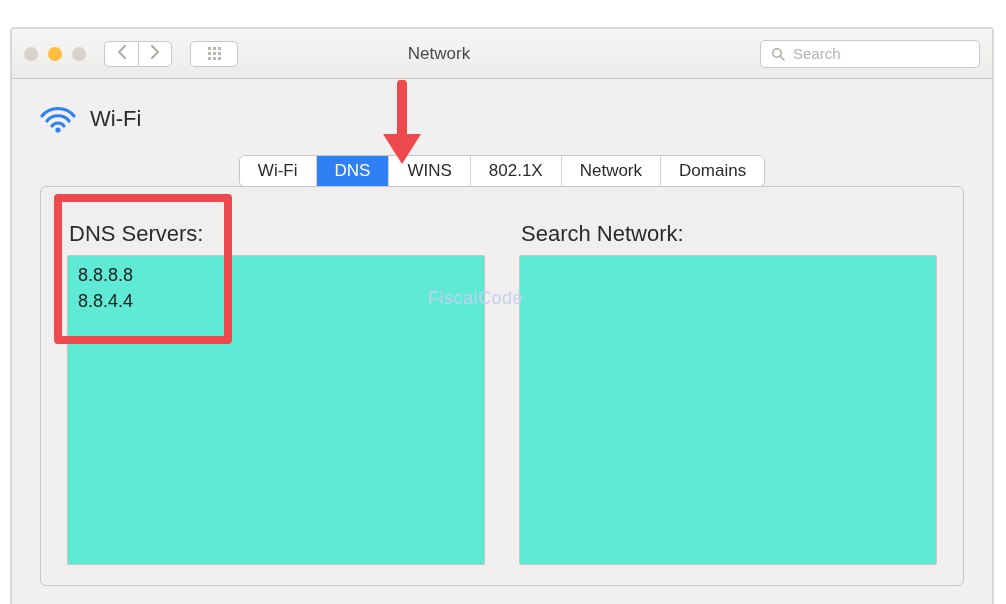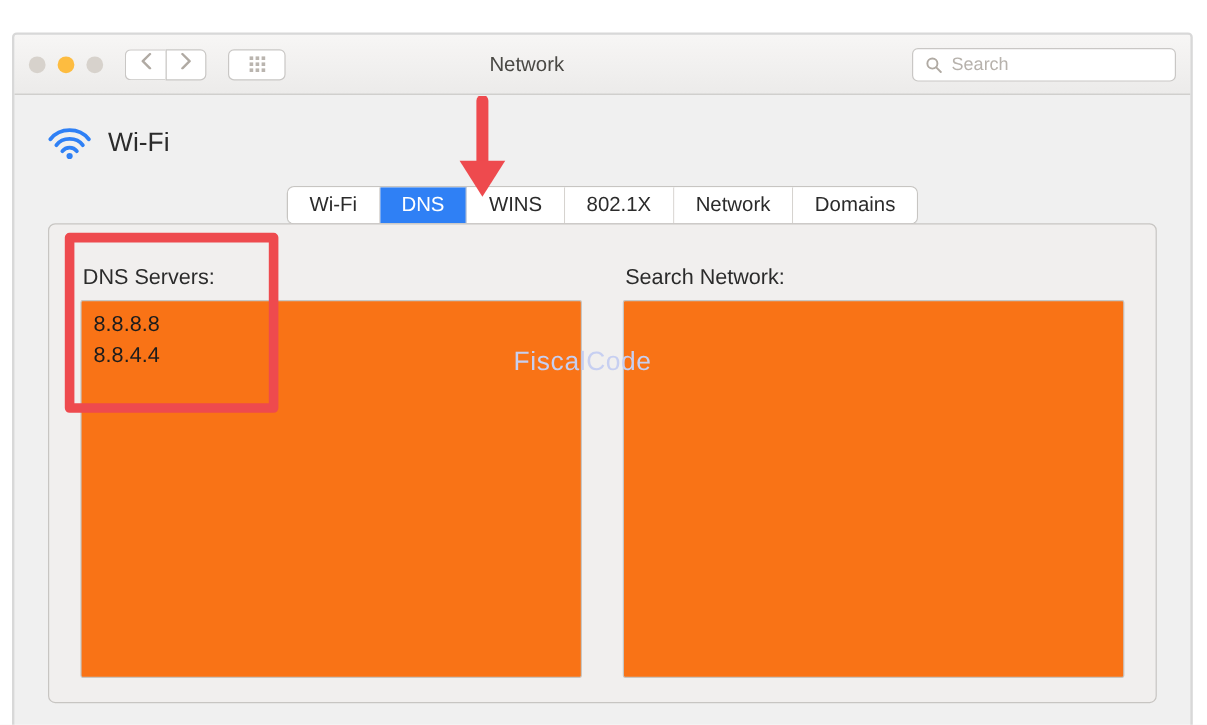--- a/index.html
+++ b/index.html
@@ -126,28 +126,28 @@
     padding: 34px 26px 20px 26px;
     display: flex;
     gap: 34px;
   }
   .col {
     flex: 1;
     display: flex;
     flex-direction: column;
   }
   .col-label {
-    font-size: 18px;
+    font-size: 22px;
     color: #2b2b2b;
     margin-bottom: 8px;
     padding-left: 2px;
   }
   .listbox {
     flex: 1;
-    background: #f97316;
+    background: #5eead4;
     border: 1px solid #c7c5c2;
     border-radius: 2px;
     padding: 6px 10px;
     overflow: hidden;
   }
   .list-item {
     font-size: 18px;
     color: #1c1c1c;
     line-height: 1.45;
     white-space: nowrap;
@@ -168,21 +168,21 @@
     left: 377px; top: 80px;
     width: 50px; height: 86px;
     pointer-events: none;
   }
 
   
   .wm {
     position: absolute;
     left: 428px; top: 288px;
     color: #c7cff1;
-    font-size: 22px;
+    font-size: 18px;
     letter-spacing: 0.5px;
     pointer-events: none;
   }
 </style>
 </head>
 <body>
 
 <div class="outer-frame">
 
   <div class="titlebar">

